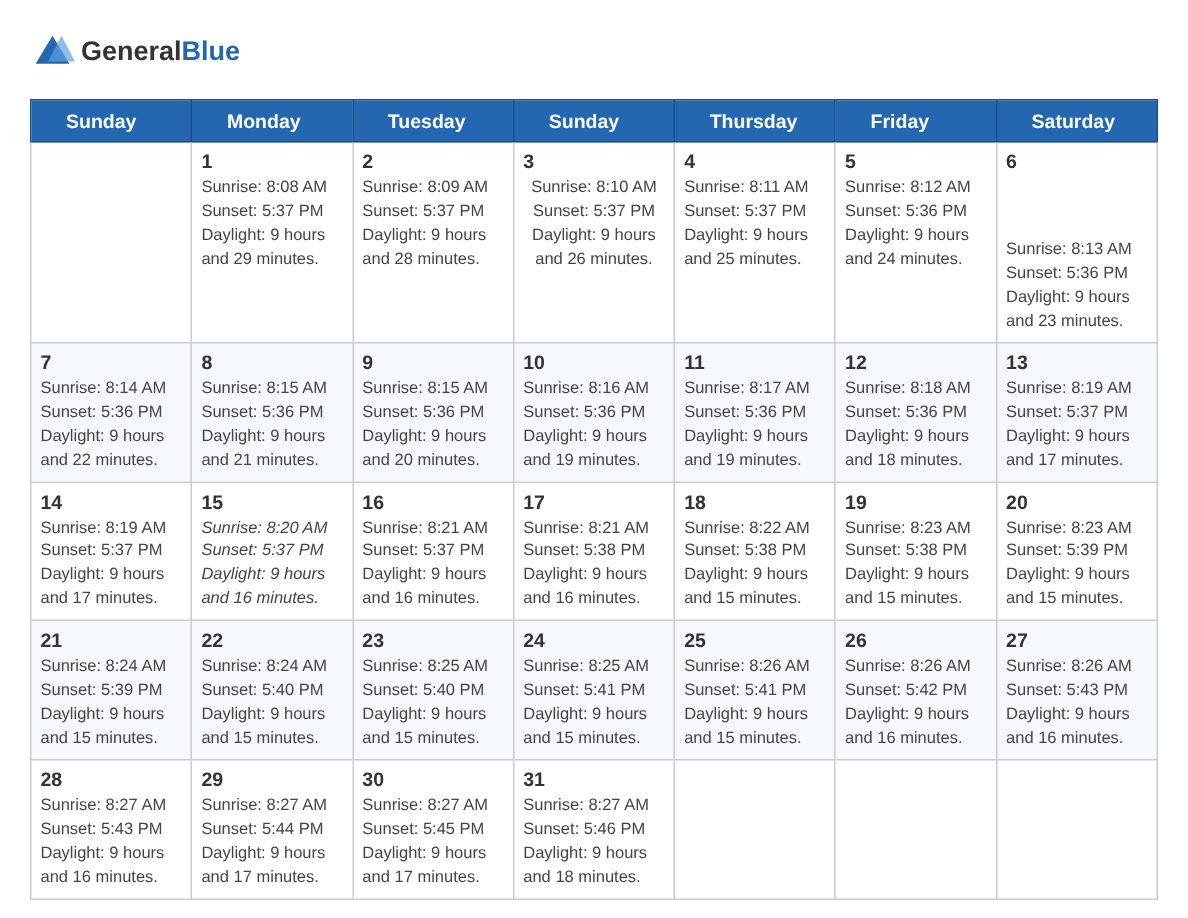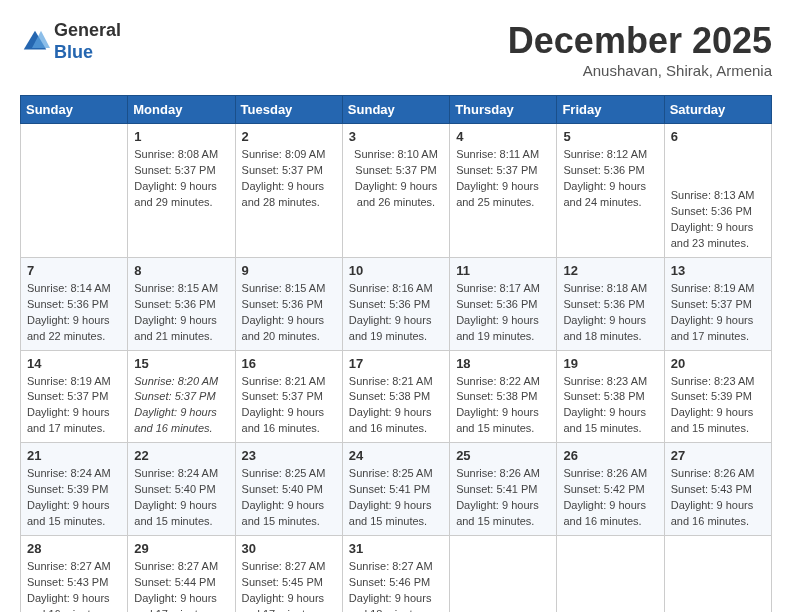--- a/index.html
+++ b/index.html
@@ -16,21 +16,21 @@
       align-items: flex-start;
       margin-bottom: 16px;
     }
     .logo {
       display: flex;
       align-items: center;
       gap: 4px;
     }
     .logo-text {
       display: flex;
-      flex-direction: column;
+      flex-direction: row;
       line-height: 1.2;
     }
     .logo-general {
       font-size: 18px;
       font-weight: bold;
       color: #333;
     }
     .logo-blue {
       font-size: 18px;
       font-weight: bold;
@@ -53,21 +53,21 @@
       color: #555;
     }
     .calendar {
       width: 100%;
       border-collapse: collapse;
       font-size: 11px;
     }
     .calendar th {
       background-color: #2566b0;
       color: #fff;
-      padding: 6px 5px;
+      padding: 6px 23px;
       text-align: left;
       font-size: 13px;
       font-weight: bold;
       border: 1px solid #1a4f8a;
     }
     .calendar td {
       border: 1px solid #ccc;
       padding: 5px 6px;
       vertical-align: top;
       width: 107px;
@@ -99,24 +99,20 @@
   <div class="logo">
     <svg class="logo-icon" viewBox="0 0 40 40">
       <polygon points="20,5 35,30 5,30" fill="#2566b0"></polygon>
       <polygon points="28,5 40,28 16,28" fill="#5ba3e0" opacity="0.7"></polygon>
     </svg>
     <div class="logo-text">
       <span class="logo-general">General</span>
       <span class="logo-blue">Blue</span>
     </div>
   </div>
-  <div class="title-section">
-    <div class="month-title">December 2025</div>
-    <div class="subtitle">Anushavan, Shirak, Armenia</div>
-  </div>
 </div>
 
 <table class="calendar" id="calendar-table">
   <thead id="calendar-head">
       <tr>
         <th>Sunday</th>
         <th>Monday</th>
         <th>Tuesday</th>
         <th>Sunday</th>
         <th>Thursday</th>

